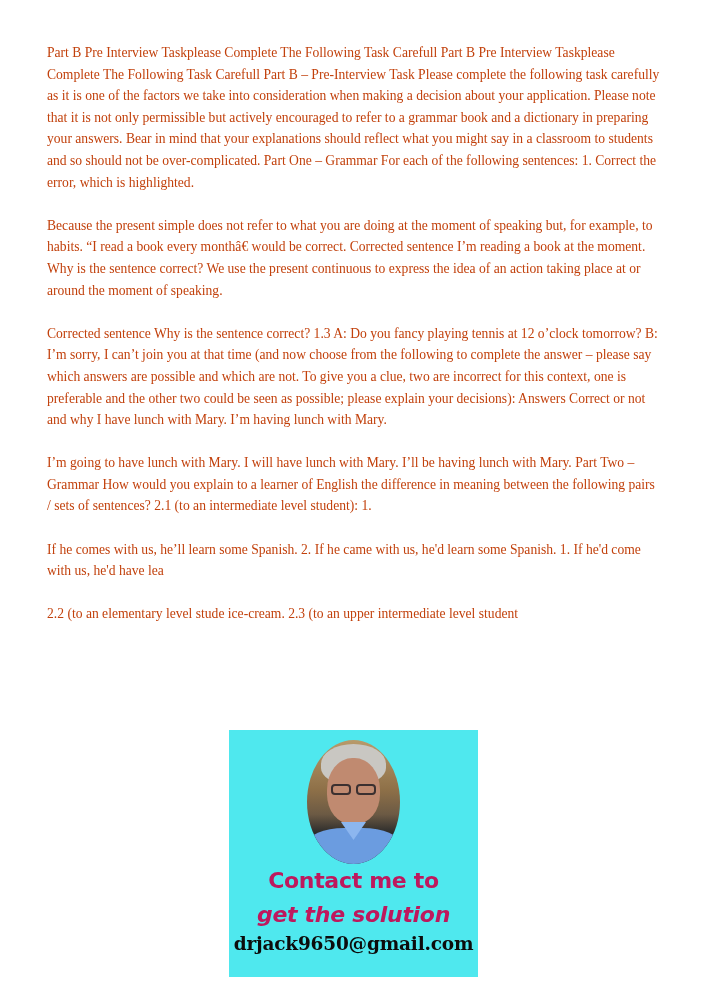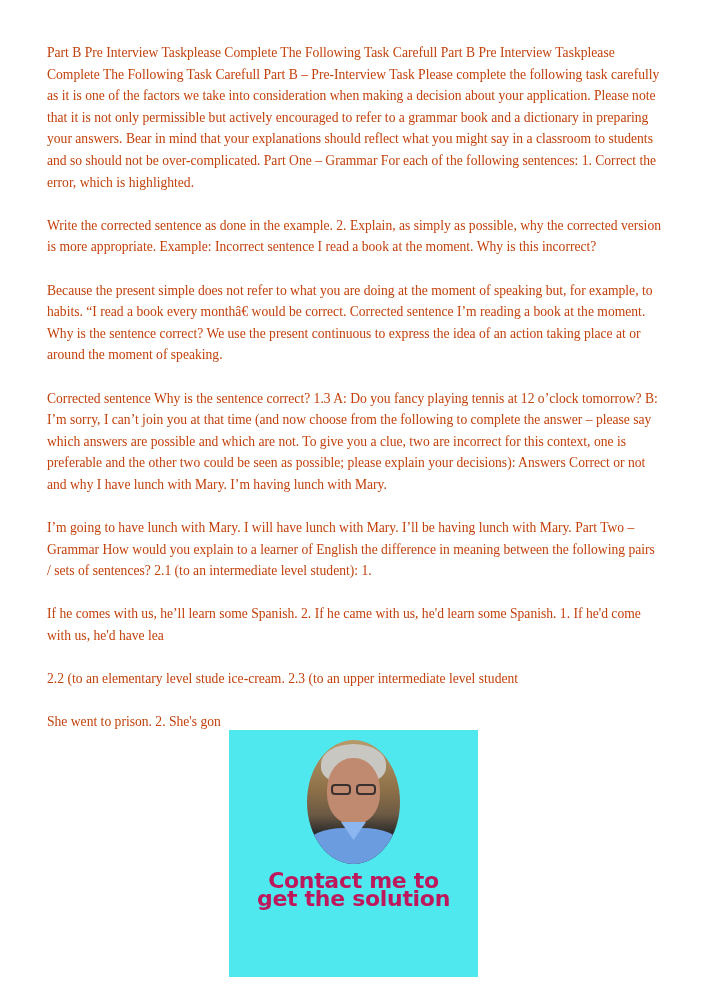--- a/index.html
+++ b/index.html
@@ -26,47 +26,46 @@
     .portrait .glasses span.l { left: 2px; }
     .portrait .glasses span.r { right: 2px; }
     .portrait .shirt { position: absolute; left: 0; top: 88px; width: 93px; height: 40px; background: #6b9ce0; border-radius: 40% 40% 0 0; }
     .portrait .collar { position: absolute; left: 34px; top: 82px; width: 25px; height: 18px; background: #8cb6ef; clip-path: polygon(0 0, 50% 100%, 100% 0); }
     .cta {
       position: absolute; left: 0; width: 249px; text-align: center;
       font-family: "DejaVu Sans", "Liberation Sans", sans-serif; font-weight: bold;
       color: #be185d; font-size: 22px; letter-spacing: -0.3px;
     }
     .cta.l1 { top: 138px; }
-    .cta.l2 { top: 156px; }
+    .cta.l2 { top: 172px; font-style: italic; }
     .email {
       position: absolute; left: 0; top: 203px; width: 249px; text-align: center;
       font-family: "DejaVu Serif", "Liberation Serif", serif; font-weight: bold;
       color: #0c0c0c; font-size: 18.5px; letter-spacing: -0.2px;
     }
   </style>
 </head>
 <body>
 
 <div class="doc">
   <p>Part B Pre Interview Taskplease Complete The Following Task Carefull Part B Pre Interview Taskplease Complete The Following Task Carefull Part B – Pre-Interview Task Please complete the following task carefully as it is one of the factors we take into consideration when making a decision about your application. Please note that it is not only permissible but actively encouraged to refer to a grammar book and a dictionary in preparing your answers. Bear in mind that your explanations should reflect what you might say in a classroom to students and so should not be over-complicated. Part One – Grammar For each of the following sentences: 1. Correct the error, which is highlighted.</p>
-  <p>Write the corrected sentence as done in the example. 2. Explain, as simply as possible, why the corrected version is more appropriate. Example: Incorrect sentence I read a book at the moment. Why is this incorrect?</p>
   <p>Because the present simple does not refer to what you are doing at the moment of speaking but, for example, to habits. “I read a book every monthâ€ would be correct. Corrected sentence I’m reading a book at the moment. Why is the sentence correct? We use the present continuous to express the idea of an action taking place at or around the moment of speaking.</p>
   <p>Corrected sentence Why is the sentence correct? 1.3 A: Do you fancy playing tennis at 12 o’clock tomorrow? B: I’m sorry, I can’t join you at that time (and now choose from the following to complete the answer – please say which answers are possible and which are not. To give you a clue, two are incorrect for this context, one is preferable and the other two could be seen as possible; please explain your decisions): Answers Correct or not and why I have lunch with Mary. I’m having lunch with Mary.</p>
   <p>I’m going to have lunch with Mary. I will have lunch with Mary. I’ll be having lunch with Mary. Part Two – Grammar How would you explain to a learner of English the difference in meaning between the following pairs / sets of sentences? 2.1 (to an intermediate level student): 1.</p>
   <p>If he comes with us, he’ll learn some Spanish. 2. If he came with us, he'd learn some Spanish. 1. If he'd come with us, he'd have lea</p>
   <p>2.2 (to an elementary level stude                                                  ice-cream. 2.3 (to an upper intermediate level student</p>
-  <p>She went to prison. 2. She's gon</p>
 </div>
 
 <div class="overlay">
   <div class="portrait">
     <div class="hair"></div>
     <div class="face"></div>
     <div class="glasses">
         <span class="l"></span>
         <span class="r"></span>
       </div>
     <div class="shirt"></div>
     <div class="collar"></div>
   </div>
   <div class="cta l1">Contact me to</div>
   <div class="cta l2">get the solution</div>
+  <div class="email">drjack9650@gmail.com</div>
 </div>
 
 </body></html>

